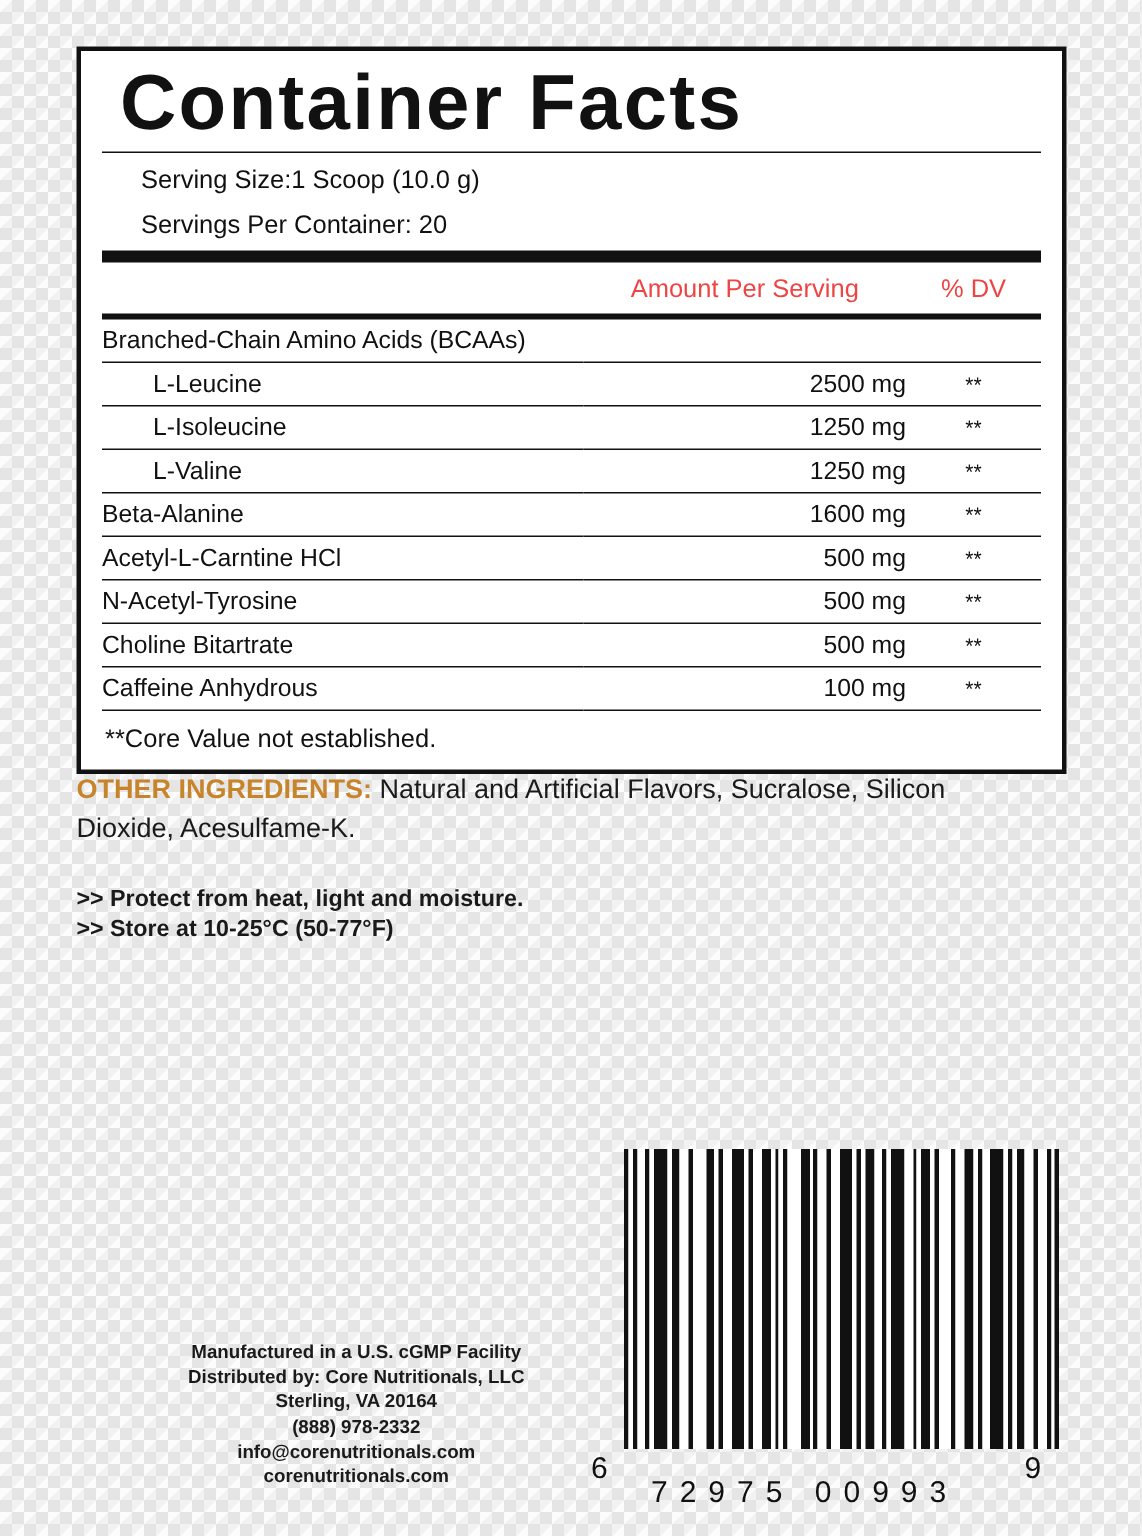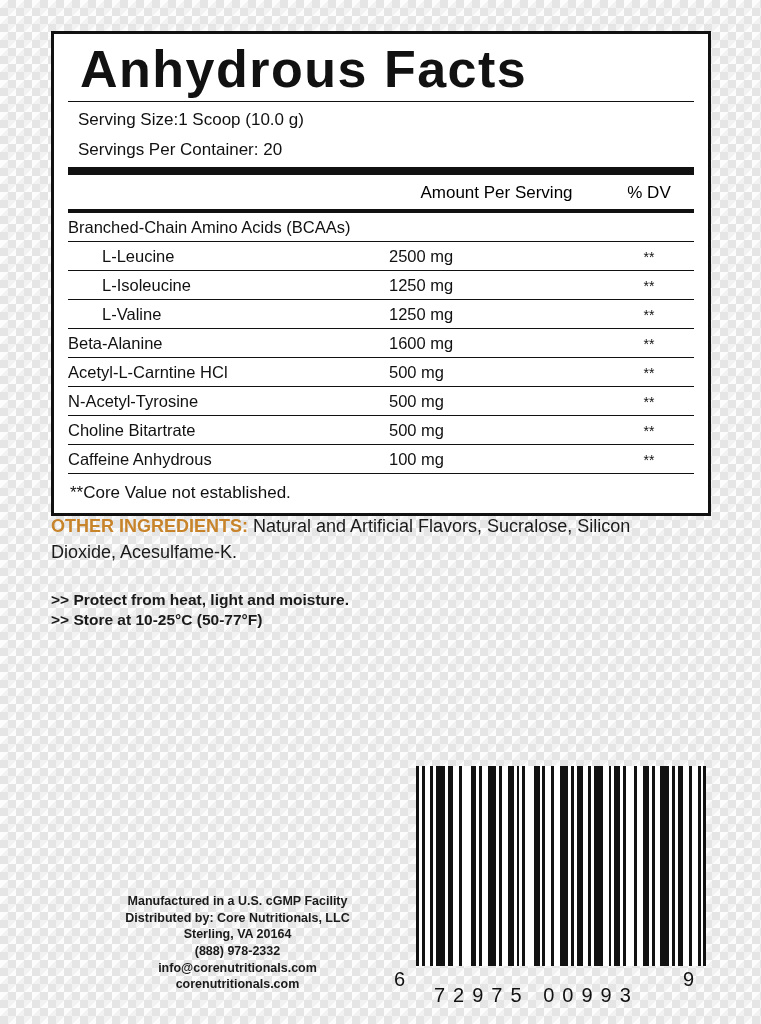--- a/index.html
+++ b/index.html
@@ -66,29 +66,29 @@
     border-bottom: 4px solid #111;
     margin: 3px 0 0 0;
   }
   .sf-rule-thin {
     border-bottom: 1px solid #111;
   }
 
   .sf-serving {
     font-size: 17px;
     color: #111;
-    margin: 6px 0 0 10px;
+    margin: 6px 0 0 26px;
     line-height: 1.45;
   }
 
   .sf-head-row {
     display: flex;
     align-items: flex-end;
     font-size: 17px;
-    color: #000000;
+    color: #ef4444;
     padding: 4px 0 3px 0;
   }
   .sf-head-spacer { flex: 1 1 auto; }
   .sf-head-amount {
     width: 215px;
     text-align: center;
   }
   .sf-head-dv {
     width: 90px;
     text-align: center;
@@ -105,21 +105,21 @@
     border-bottom: 1px solid #111;
     vertical-align: baseline;
   }
   td.sf-name {
     padding-left: 14px;
     white-space: nowrap;
   }
   td.sf-name.indent { padding-left: 34px; }
   td.sf-amt {
     width: 215px;
-    text-align: left;
+    text-align: right;
   }
   td.sf-dv {
     width: 90px;
     text-align: center;
     font-size: 14px;
     vertical-align: top;
   }
 
   .sf-footnote {
     font-size: 17px;
@@ -213,21 +213,21 @@
   }
 </style>
 </head>
 <body>
 
 <div class="bg-pattern"></div>
 
 <div class="page">
 
   <div class="sf-panel">
-    <div class="sf-title">Anhydrous Facts</div>
+    <div class="sf-title">Container Facts</div>
     <div class="sf-rule-thin"></div>
 
     <div class="sf-serving">Serving Size:1 Scoop (10.0 g)</div>
     <div class="sf-serving">Servings Per Container: 20</div>
 
     <div class="sf-rule-thick"></div>
 
     <div class="sf-head-row">
       <div class="sf-head-spacer"></div>
       <div class="sf-head-amount">Amount Per Serving</div>

